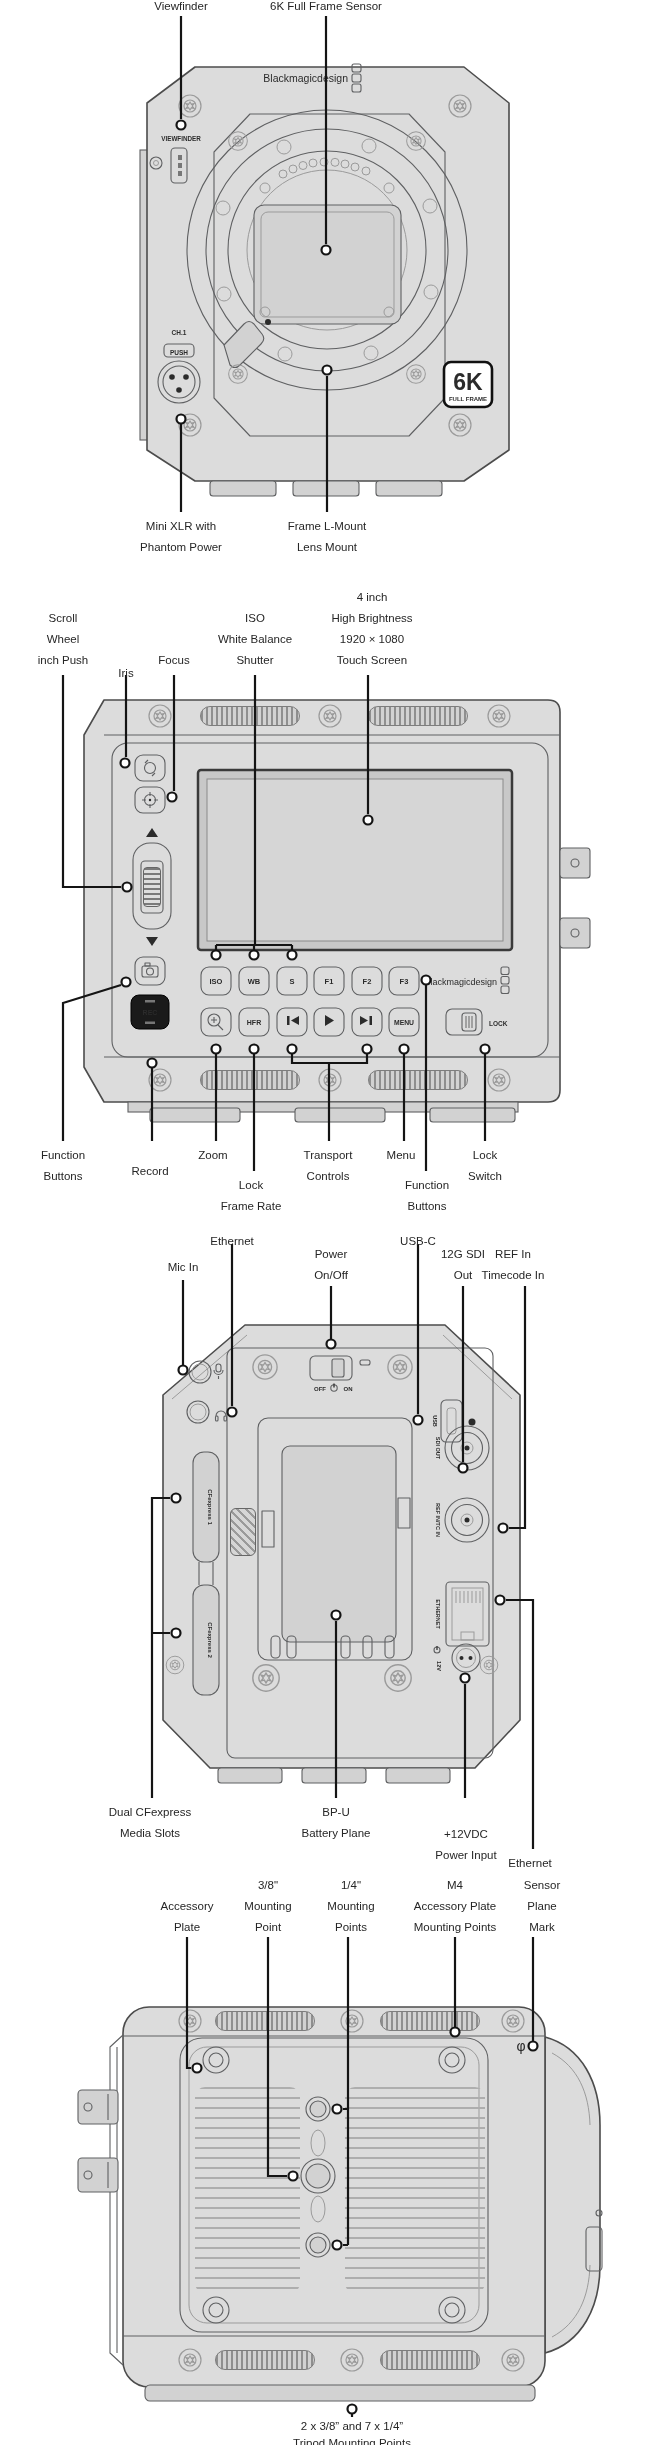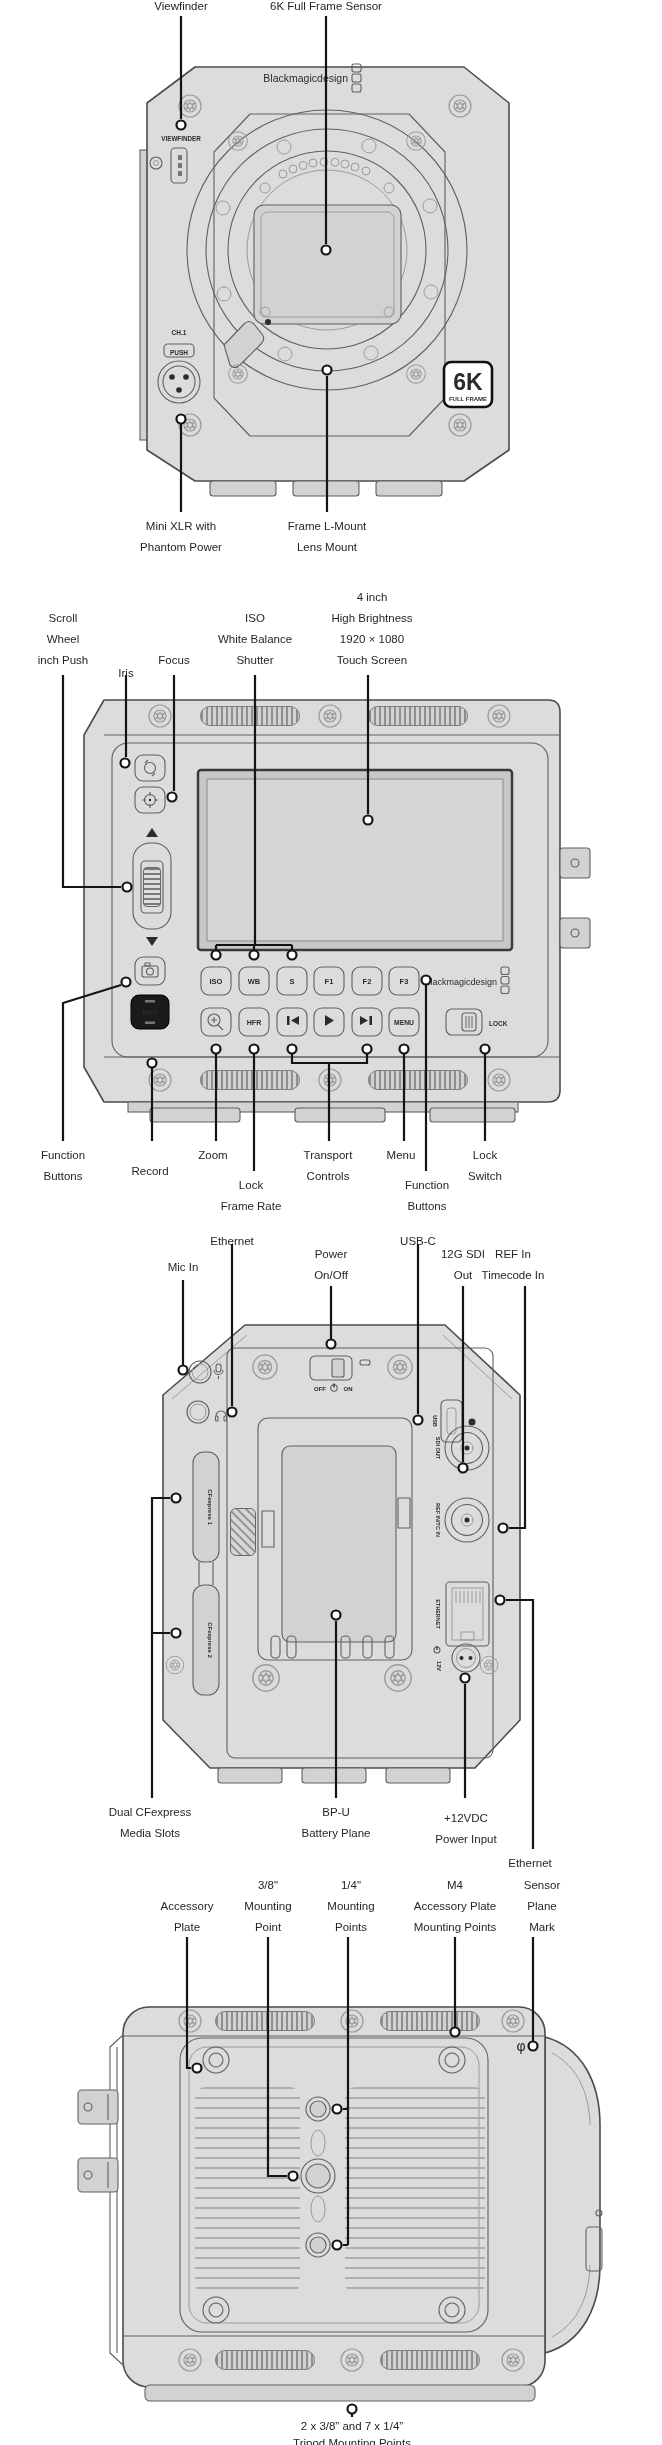--- a/index.html
+++ b/index.html
@@ -519,21 +519,21 @@
         <div>Timecode In</div>
       </div>
     <div class="lbl" style="left:150px;top:566px">
       <div>Dual CFexpress</div>
         <div>Media Slots</div>
       </div>
     <div class="lbl" style="left:336px;top:566px">
       <div>BP-U</div>
         <div>Battery Plane</div>
       </div>
-    <div class="lbl" style="left:466px;top:572px">
+    <div class="lbl" style="left:466px;top:588px">
       <div>+12VDC</div>
         <div>Power Input</div>
       </div>
     <div class="lbl" style="left:530px;top:617px">
         <div>Ethernet</div>
       </div>
   </div>
 
   <div class="fig" style="top:1875px;height:570px">
     <svg class="layer" width="662" height="570" viewBox="0 0 662 570">

